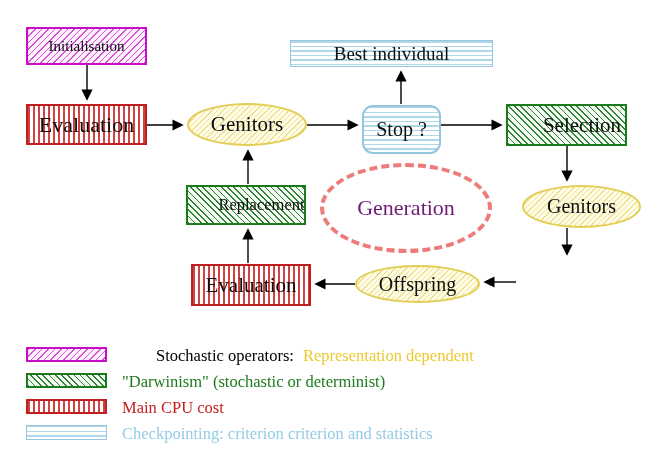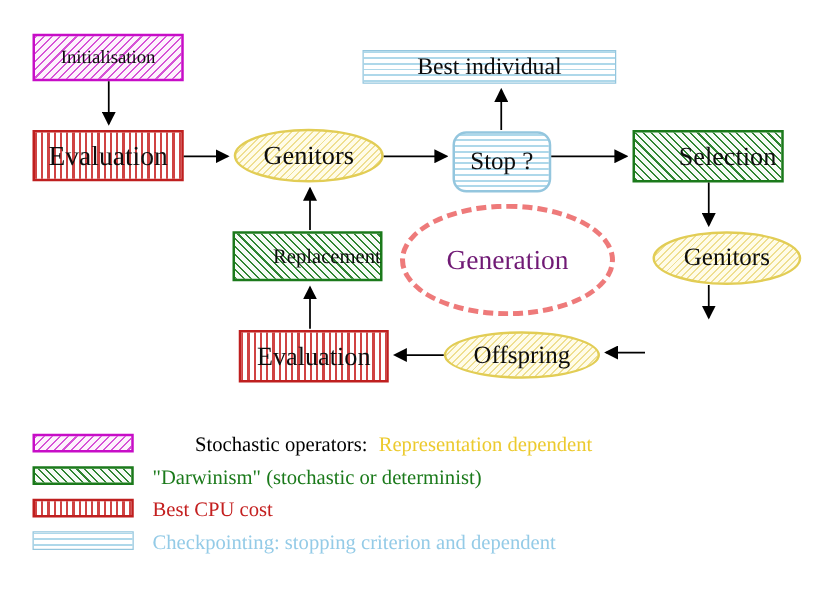--- a/index.html
+++ b/index.html
@@ -142,18 +142,18 @@
 
   <div class="legend-swatch magenta-hatch" style="top:347px;"></div>
   <div class="legend-text" style="top:346px;">
     <span class="lg-magenta">Stochastic operators:</span><span class="lg-yellow">Representation dependent</span>
   </div>
 
   <div class="legend-swatch green-hatch" style="top:373px;"></div>
   <div class="legend-text lg-green" style="top:372px;">"Darwinism" (stochastic or determinist)</div>
 
   <div class="legend-swatch red-stripes" style="top:399px;"></div>
-  <div class="legend-text lg-red" style="top:398px;">Best CPU cost</div>
+  <div class="legend-text lg-red" style="top:398px;">Main CPU cost</div>
 
   <div class="legend-swatch cyan-stripes" style="top:425px; border-width:1.5px;"></div>
-  <div class="legend-text lg-cyan" style="top:424px;">Checkpointing: stopping criterion and dependent</div>
+  <div class="legend-text lg-cyan" style="top:424px;">Checkpointing: criterion criterion and statistics</div>
 
 </div>
 
 </body></html>

